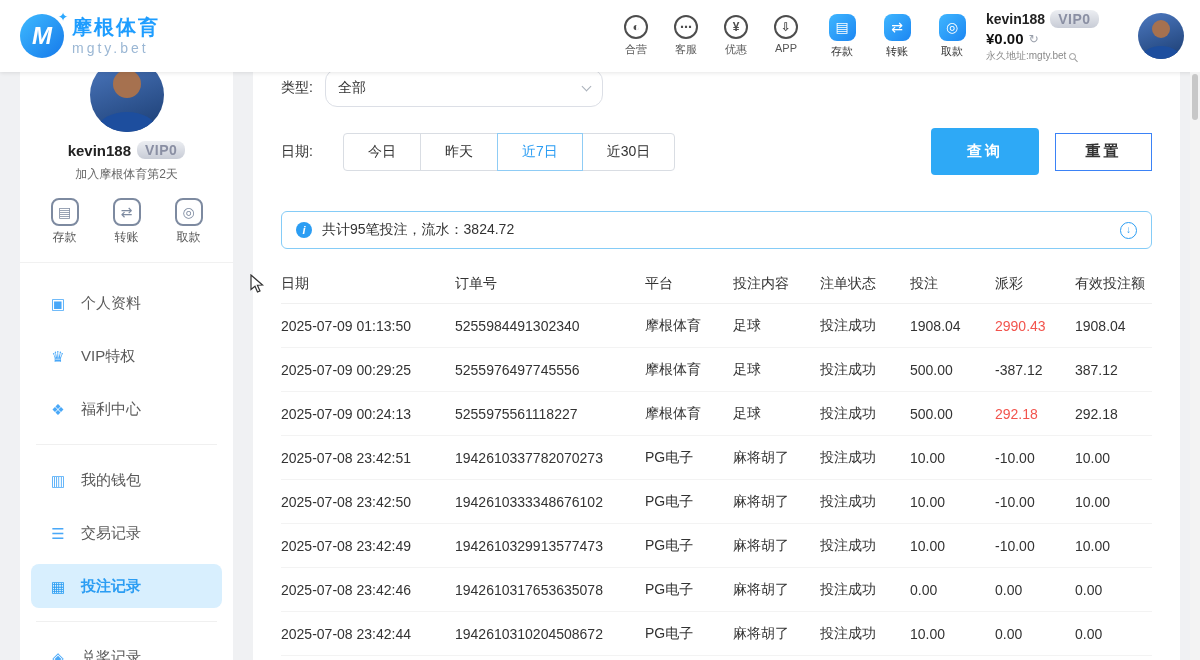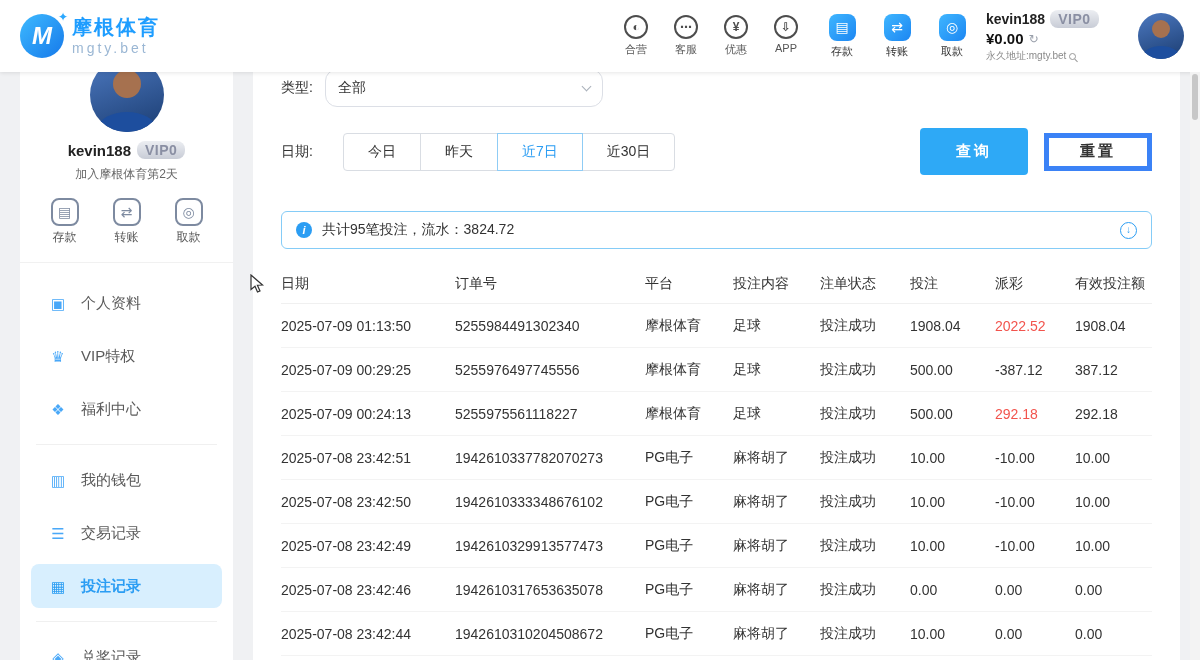--- a/index.html
+++ b/index.html
@@ -77,21 +77,21 @@
   .cal{width:13px;height:14px;border:1.5px solid #aab1bb;border-radius:2px;position:relative;flex:none;}
   .cal::before{content:'';position:absolute;top:2px;left:1px;right:1px;height:2px;background:#aab1bb;}
   .qd-group{display:flex;margin-left:18px;}
   .qd-btn{min-width:57px;height:38px;background:#fff;border:1px solid #d9dde3;font-size:14px;color:#333;
           cursor:pointer;margin-left:-1px;font-family:inherit;padding:0 24px;}
   .qd-btn:first-child{border-radius:4px 0 0 4px;margin-left:0;}
   .qd-btn:last-child{border-radius:0 4px 4px 0;}
   .qd-btn.active{color:#2b9df3;border-color:#8fccf5;position:relative;z-index:2;}
   .btn-primary{width:108px;height:47px;border:none;border-radius:4px;background:#2ea9f6;color:#fff;font-size:15px;
                font-weight:bold;letter-spacing:3px;cursor:pointer;margin-left:auto;font-family:inherit;}
-  .btn-plain{width:108px;height:38px;border:5px solid #3b82f6;border-radius:0;background:#fff;color:#333;
+  .btn-plain{width:97px;height:38px;border:1px solid #3b82f6;border-radius:0;background:#fff;color:#333;
              font-size:15px;font-weight:bold;letter-spacing:3px;cursor:pointer;margin-left:16px;font-family:inherit;}
   .summary{margin-top:36px;height:38px;border:1px solid #85ccf7;border-radius:6px;display:flex;align-items:center;
            padding:0 14px;gap:10px;font-size:14px;color:#333;background:#fff;}
   .info-icon{width:16px;height:16px;border-radius:50%;background:#2b9df3;color:#fff;font-size:11px;font-weight:bold;
              font-style:italic;display:flex;align-items:center;justify-content:center;flex:none;line-height:1;}
   .circle-arrow{margin-left:auto;width:17px;height:17px;border:1.5px solid #2b9df3;border-radius:50%;color:#2b9df3;
                 font-size:10px;display:flex;align-items:center;justify-content:center;cursor:pointer;line-height:1;}
   .table{margin-top:15px;}
   .thead,.tr{display:grid;grid-template-columns:174px 190px 88px 87px 90px 85px 80px 1fr;align-items:center;}
   .thead{height:40px;font-size:14px;color:#333;border-bottom:1px solid #f0f0f0;}
@@ -258,21 +258,21 @@
           <div class="th">有效投注额</div>
         </div>
       <div class="tbody">
           <div class="tr">
             <div class="td">2025-07-09 01:13:50</div>
             <div class="td">5255984491302340</div>
             <div class="td">摩根体育</div>
             <div class="td">足球</div>
             <div class="td">投注成功</div>
             <div class="td">1908.04</div>
-            <div class="td red">2022.52</div>
+            <div class="td red">2990.43</div>
             <div class="td">1908.04</div>
           </div>
           <div class="tr">
             <div class="td">2025-07-09 00:29:25</div>
             <div class="td">5255976497745556</div>
             <div class="td">摩根体育</div>
             <div class="td">足球</div>
             <div class="td">投注成功</div>
             <div class="td">500.00</div>
             <div class="td">-387.12</div>

